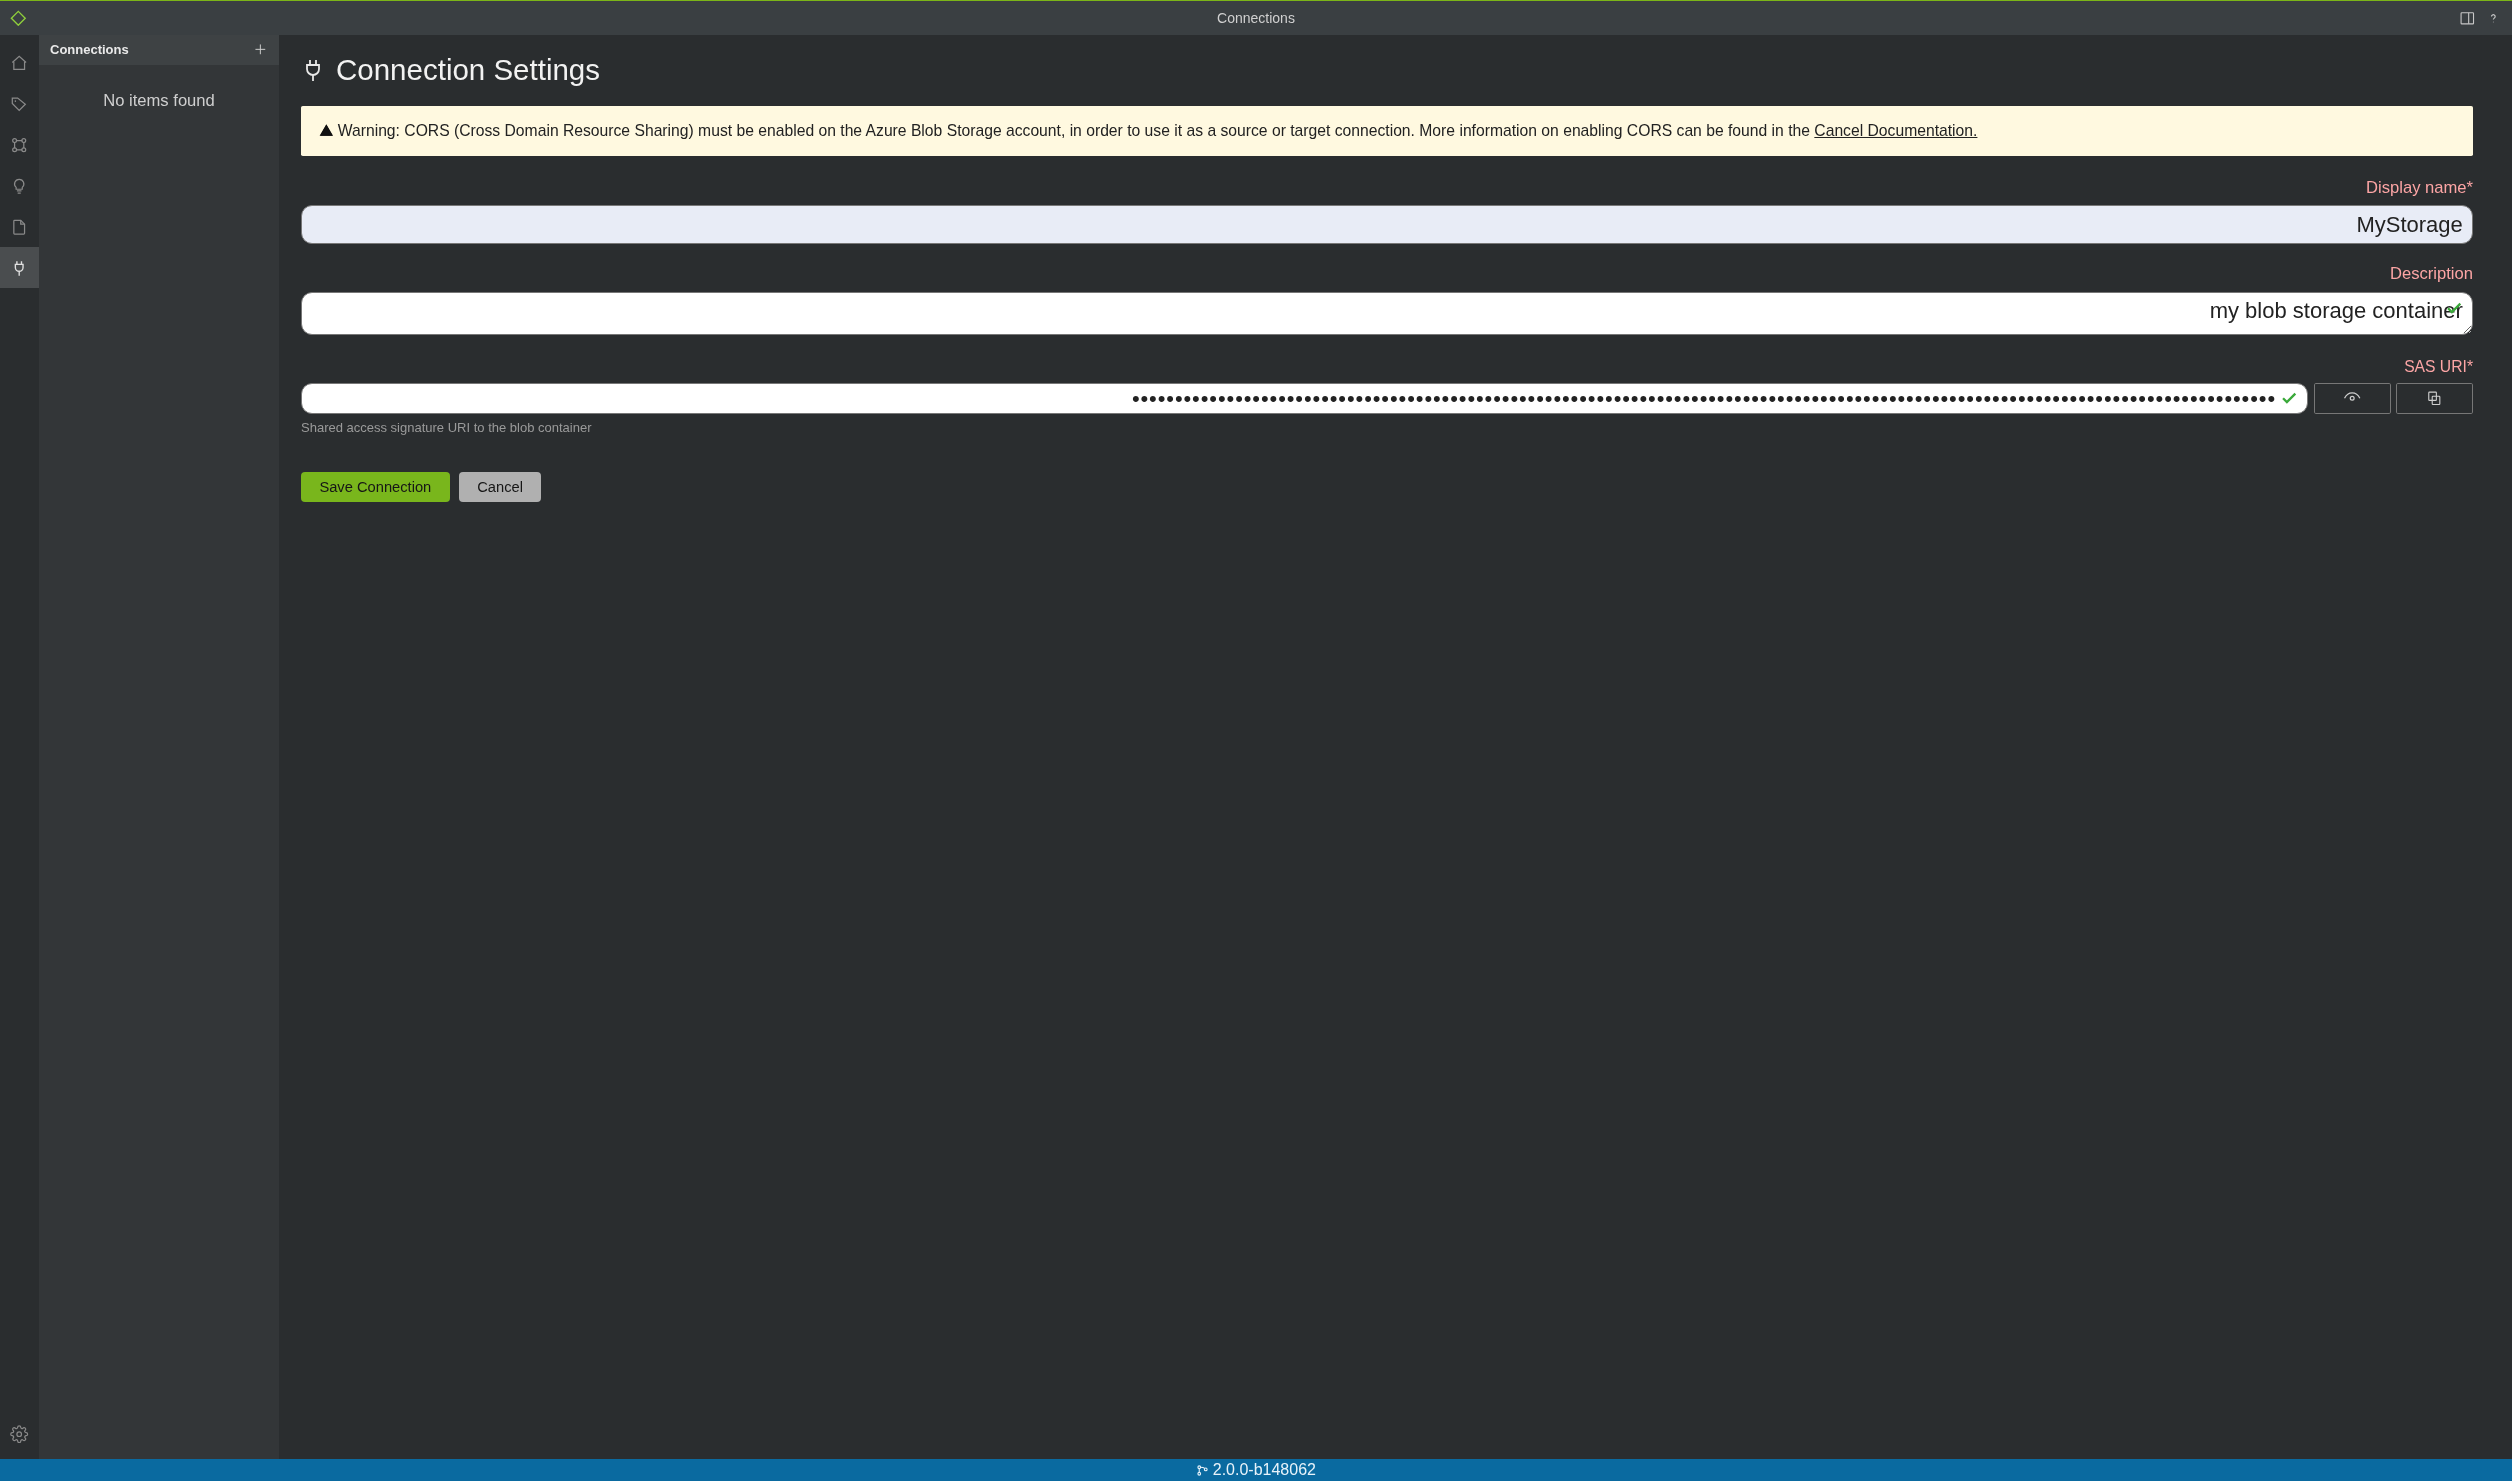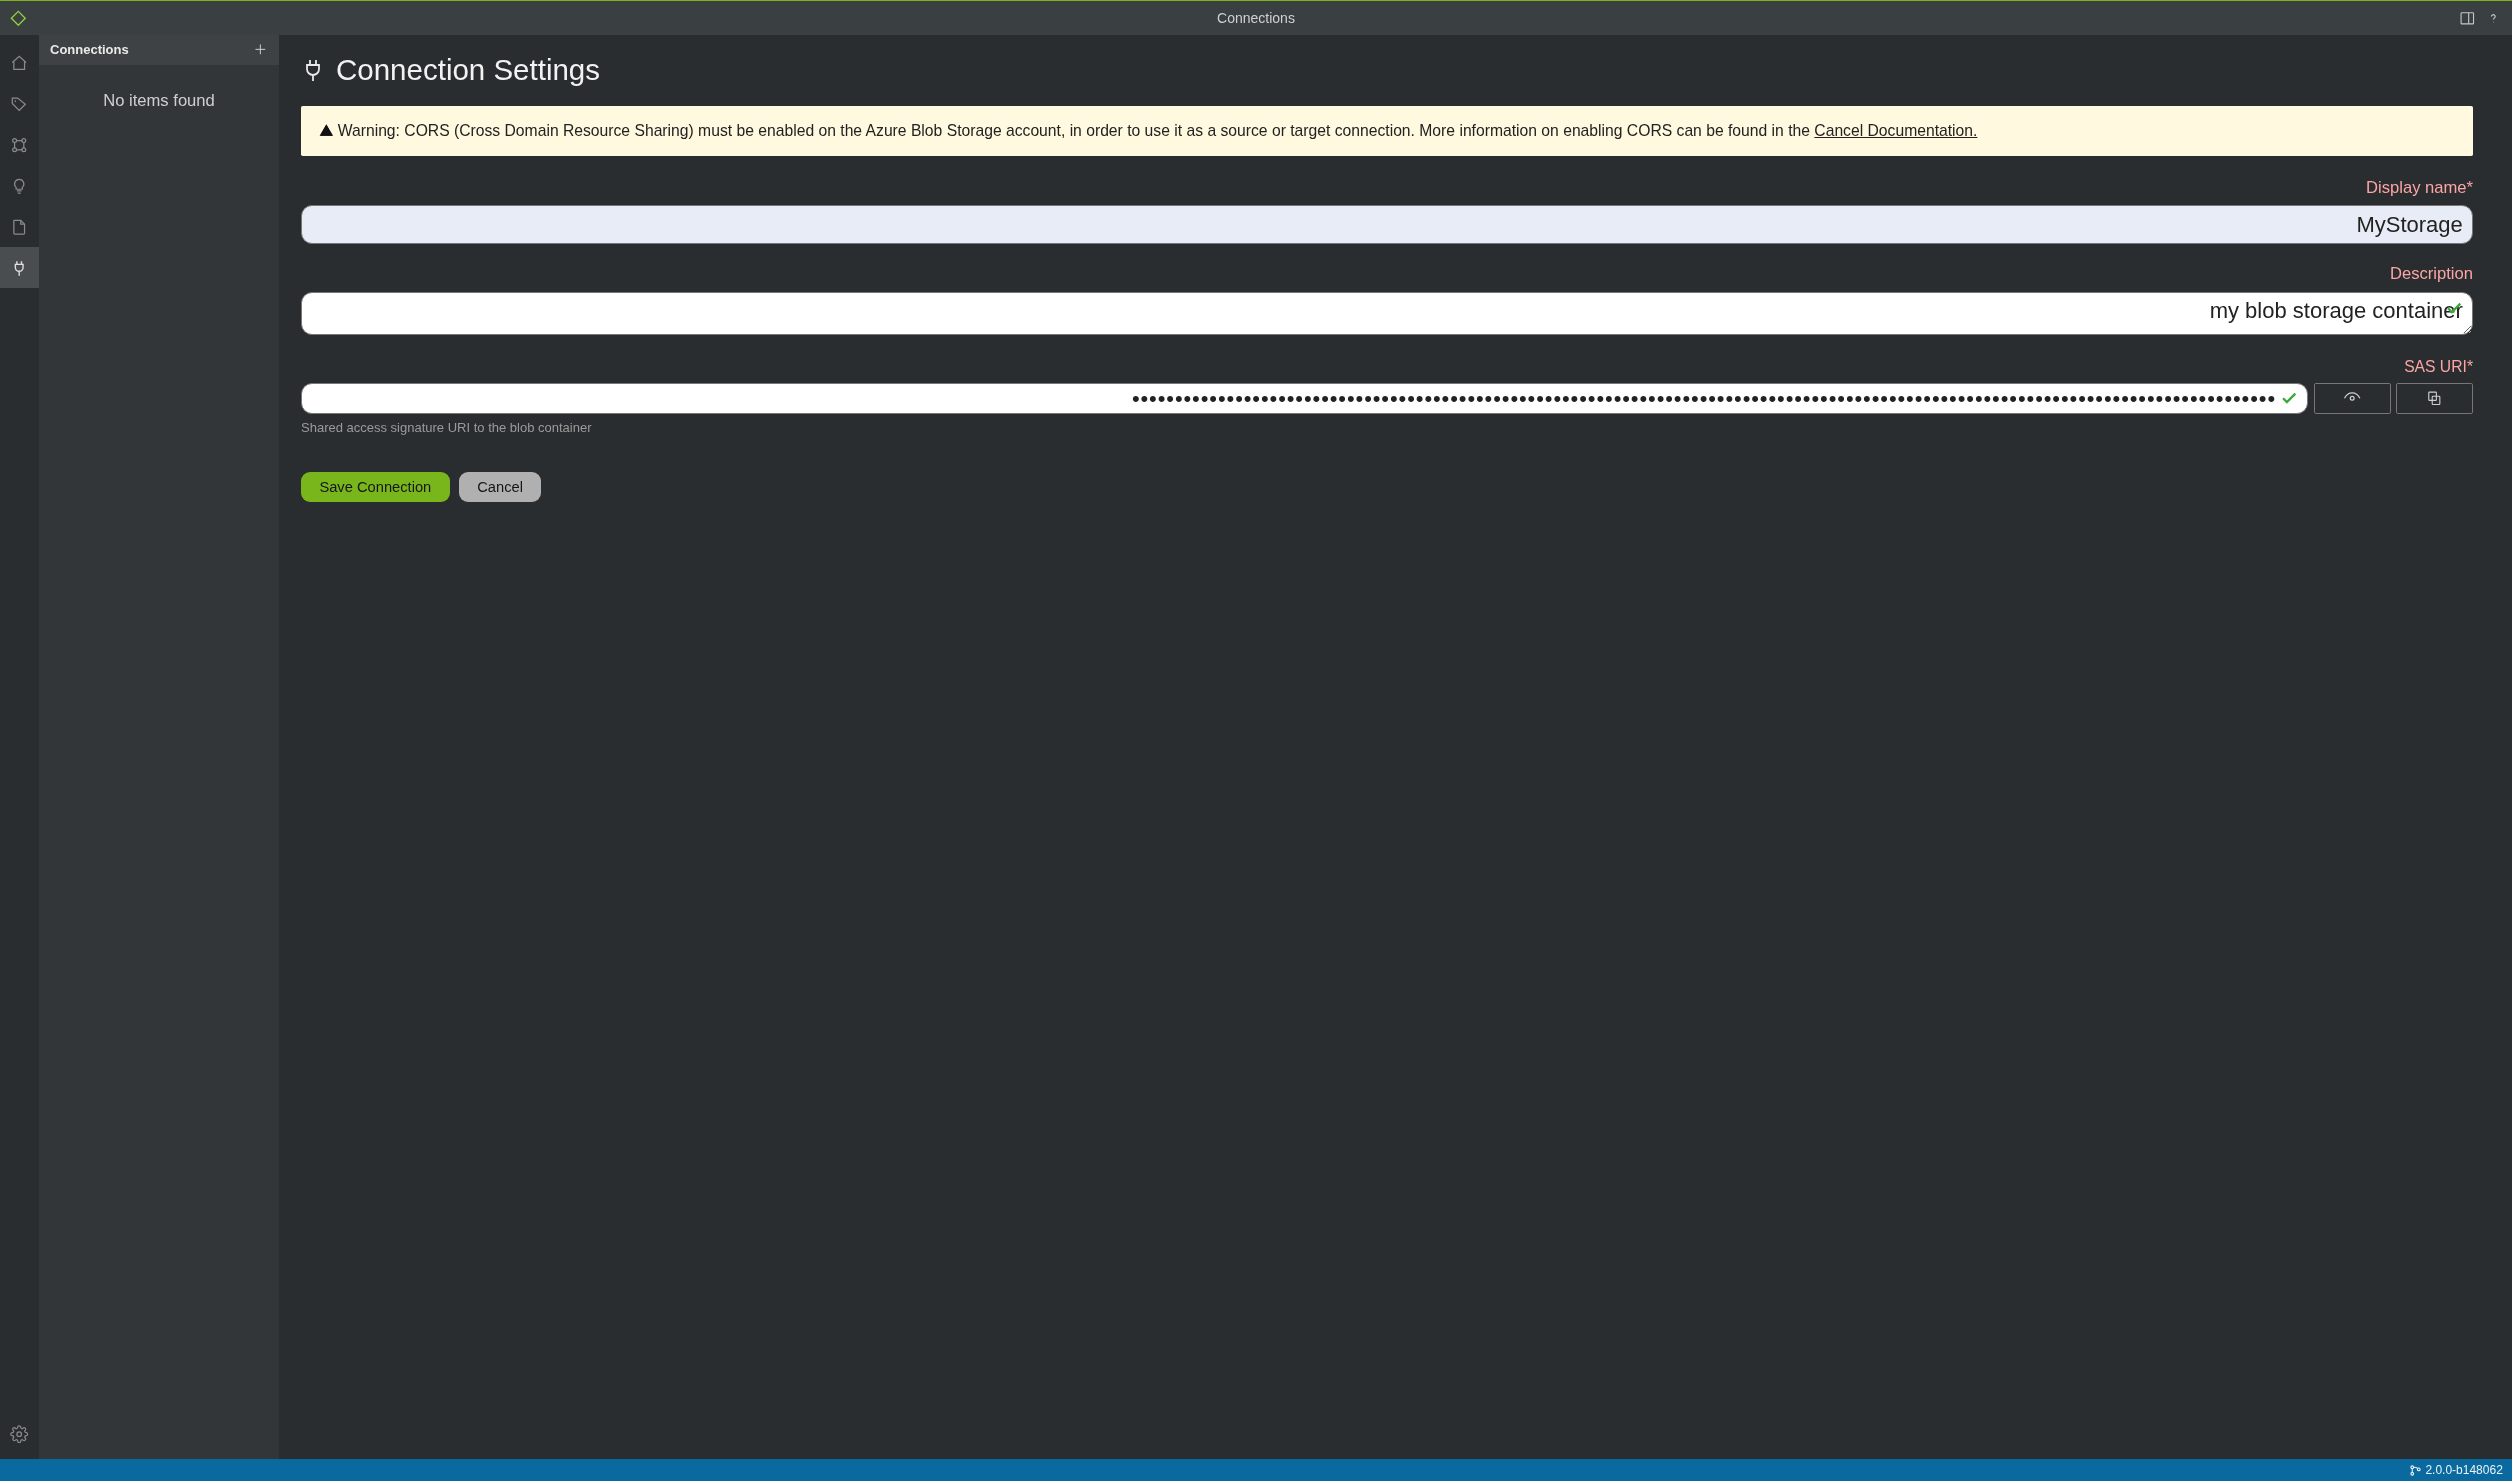--- a/index.html
+++ b/index.html
@@ -141,37 +141,37 @@
     color:#cfcfcf;
     border-radius:1.8px;
   }
   .helper { font-size:13px; color:#9a9a9a; margin-top:5.5px; }
 
   .btn-row { display:flex; gap:9.2px; margin-top:37px; }
   .btn {
     padding:7.4px 18.4px;
     font-size:14.7px;
     border:none;
-    border-radius:9px;
+    border-radius:4px;
     cursor:pointer;
     font-family:inherit;
   }
   .btn-primary { background:#79b61c; color:#161616; }
   .btn-secondary { background:#b0b0b0; color:#161616; }
 
   
   .statusbar {
     height:22px;
     background:#0a6aa0;
     color:#e8f3fa;
     display:flex;
     align-items:center;
-    justify-content:flex-end;
+    justify-content:center;
     padding:0 9.2px;
-    font-size:12px;
+    font-size:16px;
     flex-shrink:0;
   }
   .statusbar .branch { display:flex; align-items:center; gap:3.7px; }
 
   svg { display:block; }
 </style>
 </head>
 <body>
 
 <div class="titlebar">

